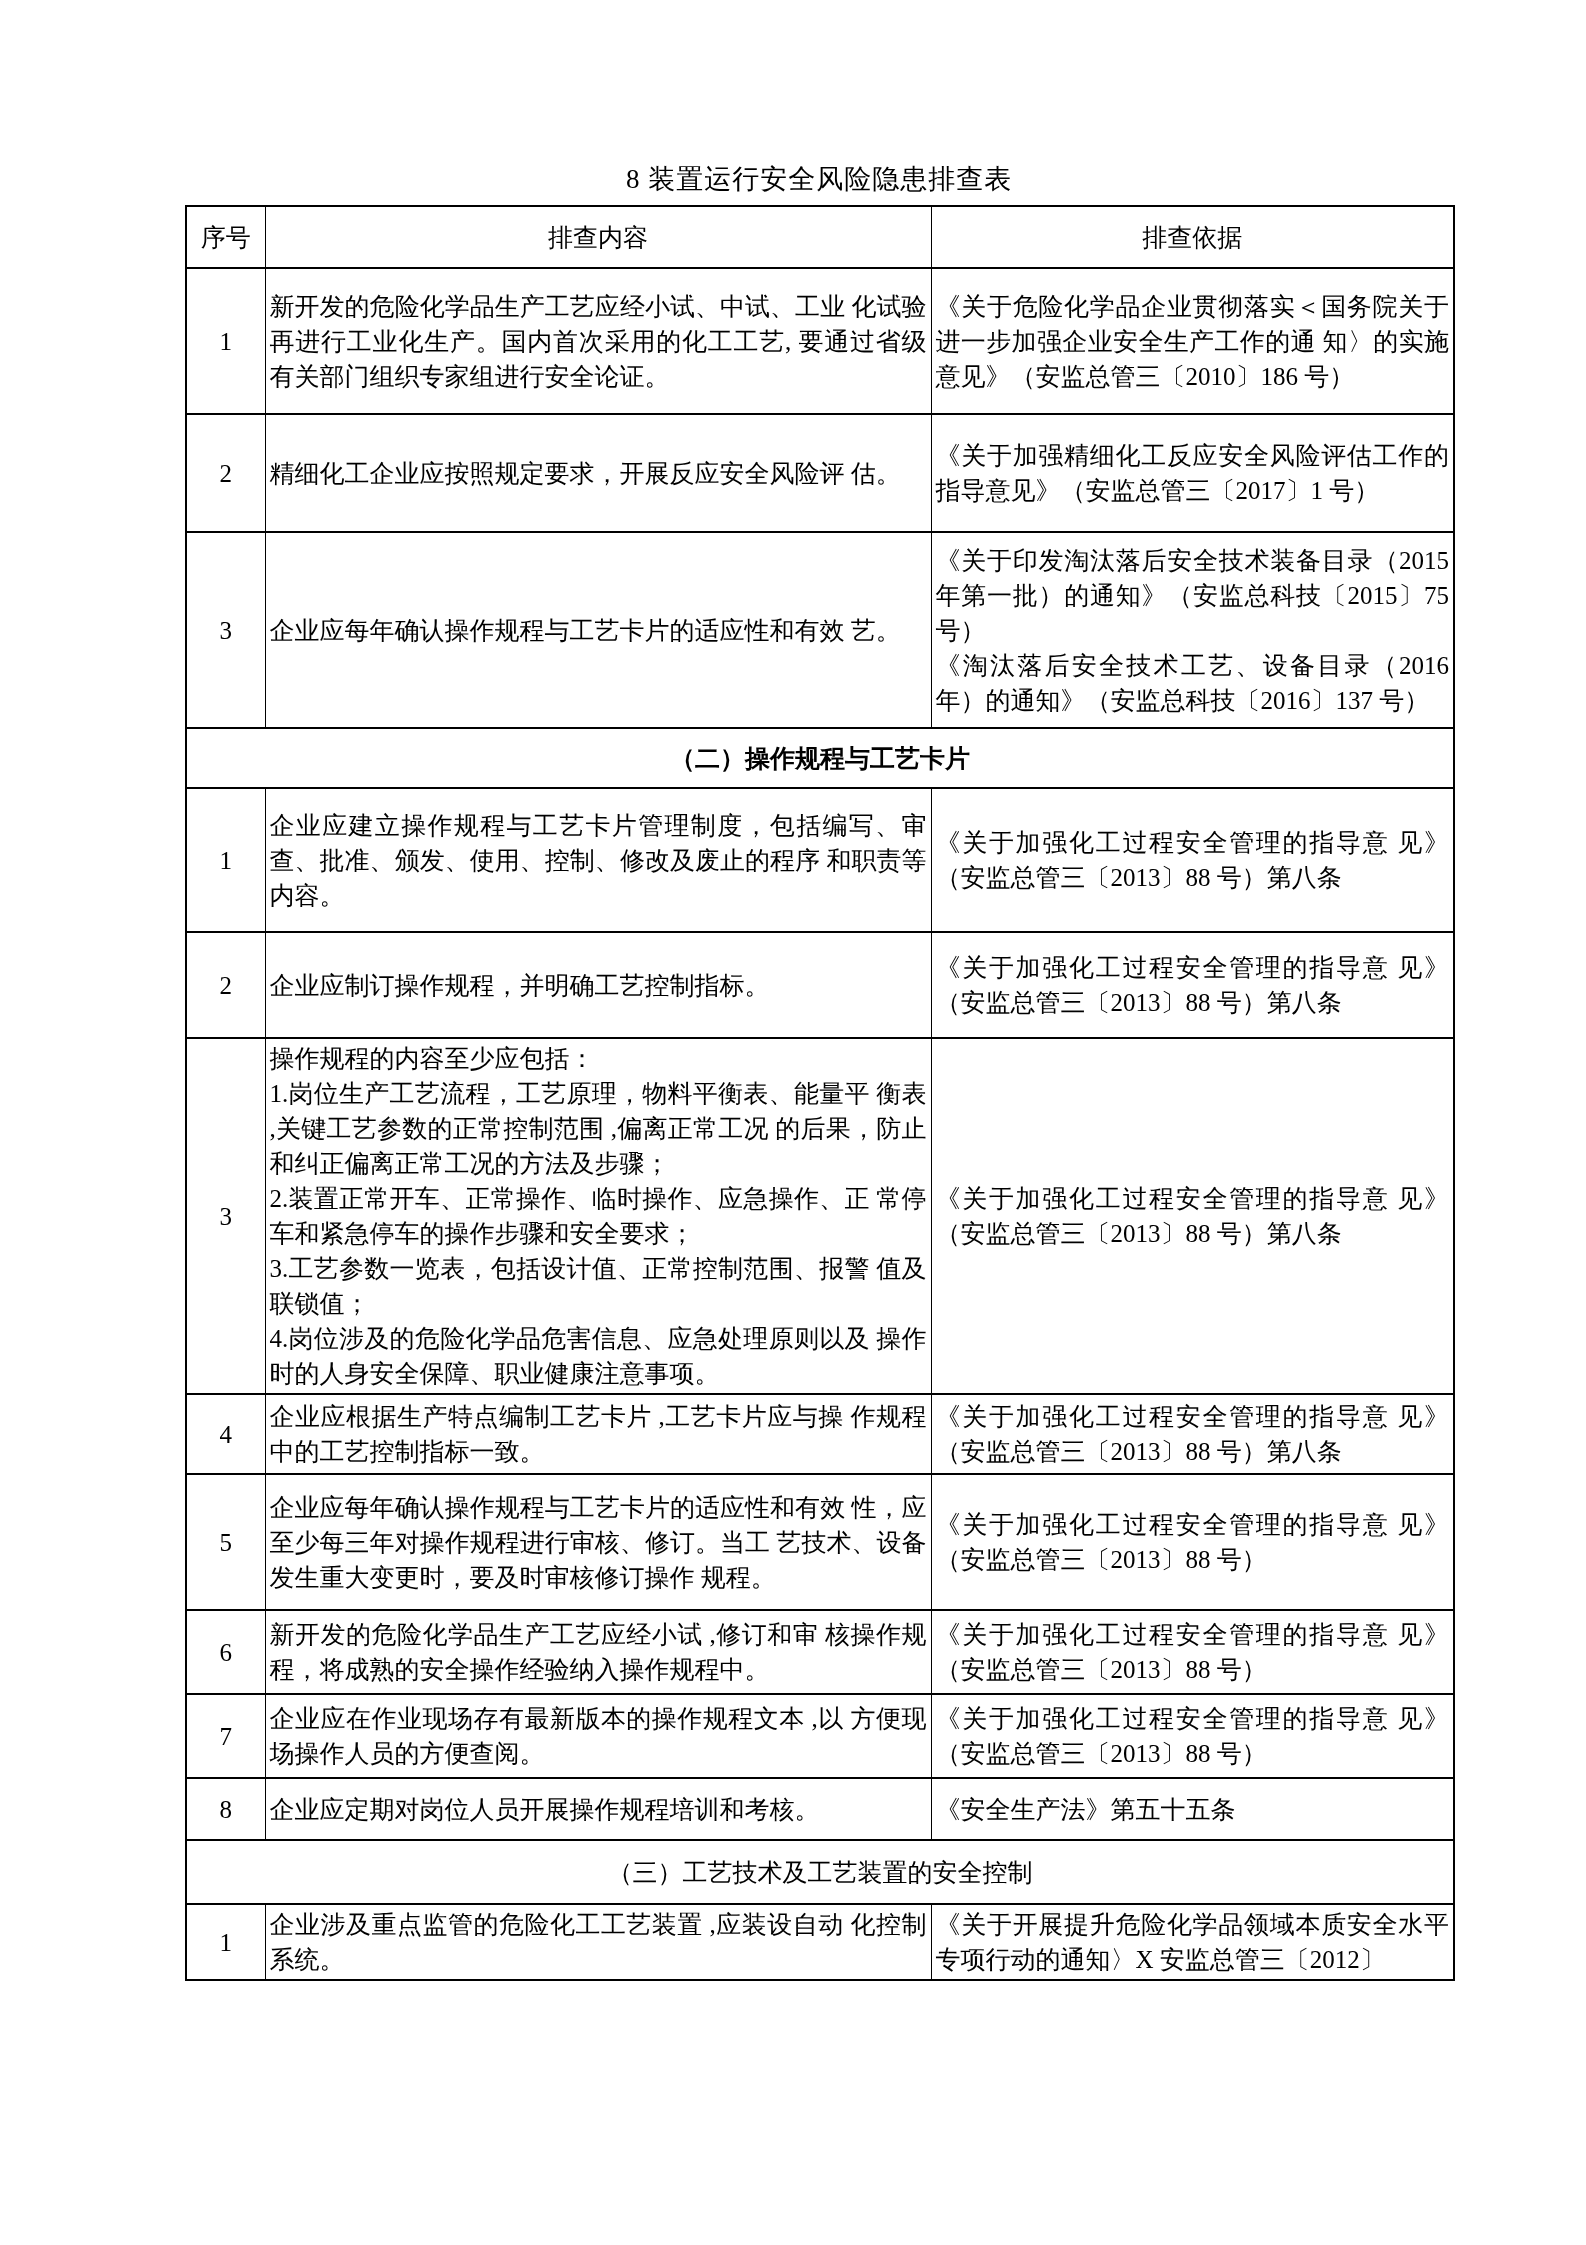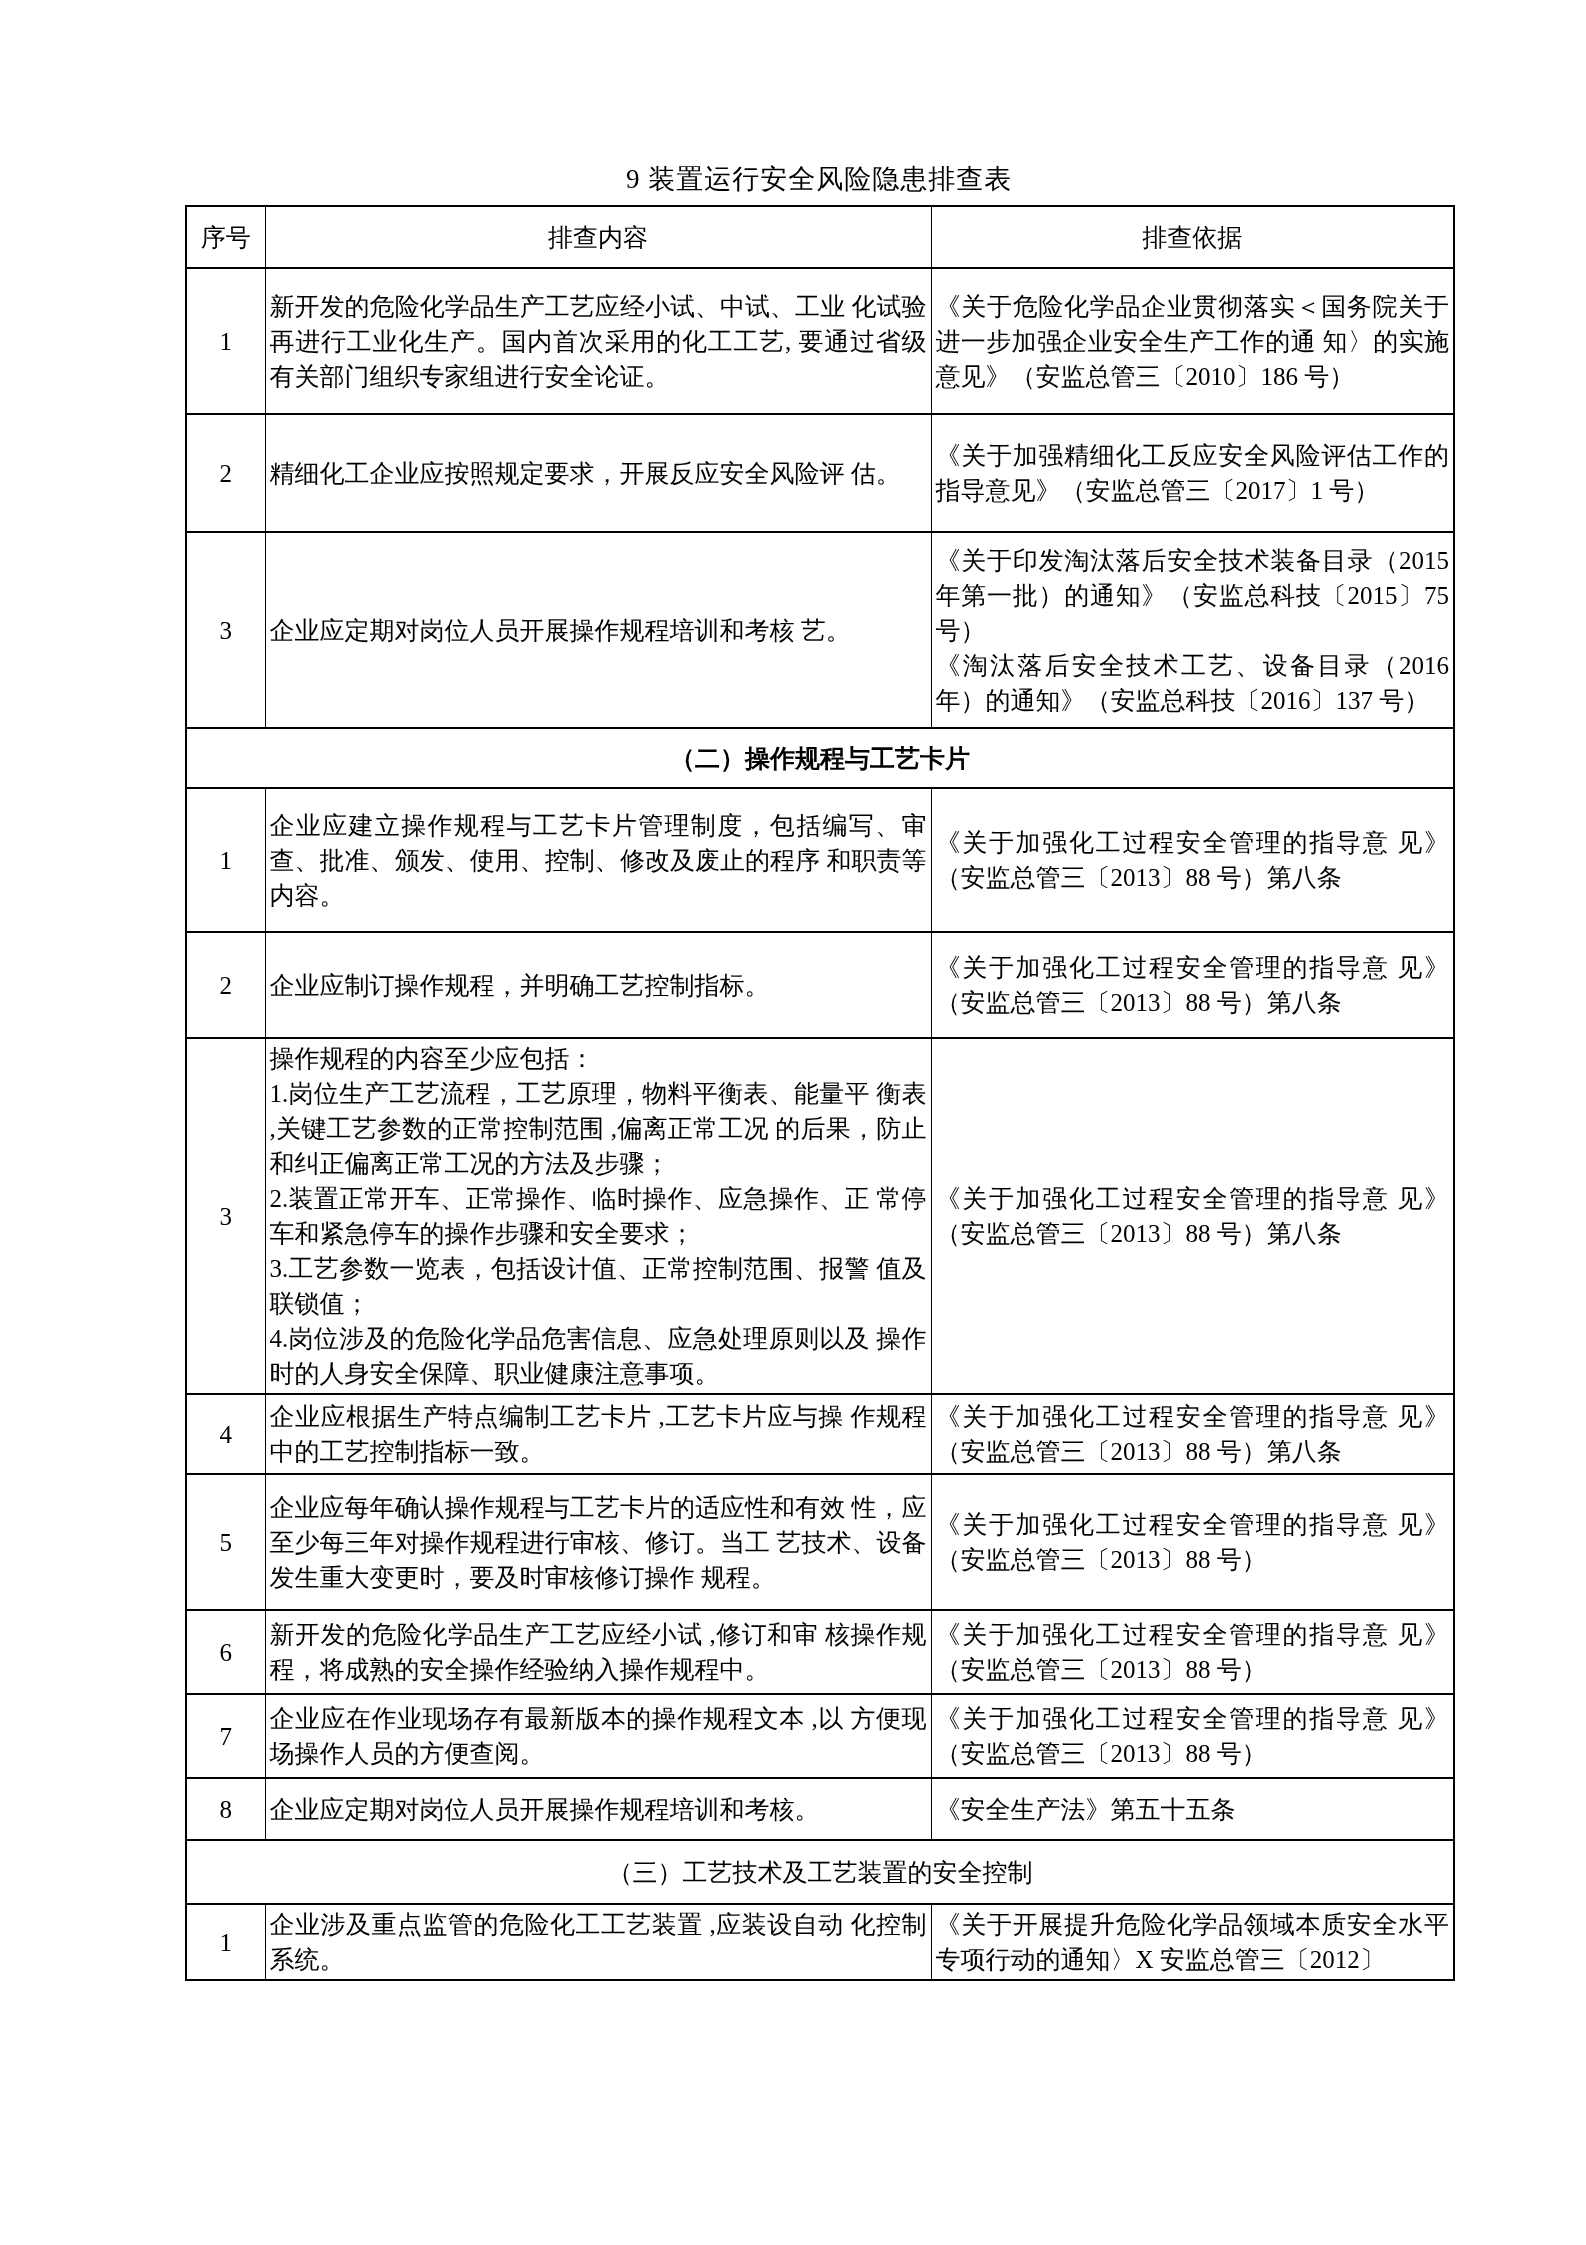--- a/index.html
+++ b/index.html
@@ -86,21 +86,21 @@
   tr.h-s2r5    { height: 136px; }
   tr.h-s2r6    { height: 84px;  }
   tr.h-s2r7    { height: 84px;  }
   tr.h-s2r8    { height: 62px;  }
   tr.h-banner3 { height: 64px;  }
   tr.h-s3r1    { height: 74px;  }
 </style>
 </head>
 <body>
 
-<div class="doc-title">9 装置运行安全风险隐患排查表</div>
+<div class="doc-title">8 装置运行安全风险隐患排查表</div>
 
 <table class="checklist">
   <colgroup>
     <col class="c-no">
     <col class="c-content">
     <col class="c-basis">
   </colgroup>
   <tbody>
 
     <tr class="h-header">
@@ -126,21 +126,21 @@
         <p>精细化工企业应按照规定要求，开展反应安全风险评 估。</p>
       </td>
       <td class="cell-basis">
         <p>《关于加强精细化工反应安全风险评估工作的指导意见》（安监总管三〔2017〕1 号）</p>
       </td>
     </tr>
 
     <tr class="h-s1r3">
       <td class="cell-no">3</td>
       <td class="cell-content">
-        <p>企业应定期对岗位人员开展操作规程培训和考核 艺。</p>
+        <p>企业应每年确认操作规程与工艺卡片的适应性和有效 艺。</p>
       </td>
       <td class="cell-basis">
         <p>《关于印发淘汰落后安全技术装备目录（2015 年第一批）的通知》（安监总科技〔2015〕75 号）</p>
         <p>《淘汰落后安全技术工艺、设备目录（2016 年）的通知》（安监总科技〔2016〕137 号）</p>
       </td>
     </tr>
 
     <tr class="h-banner2">
       <td class="cell-banner" colspan="3">（二）操作规程与工艺卡片</td>
     </tr>

